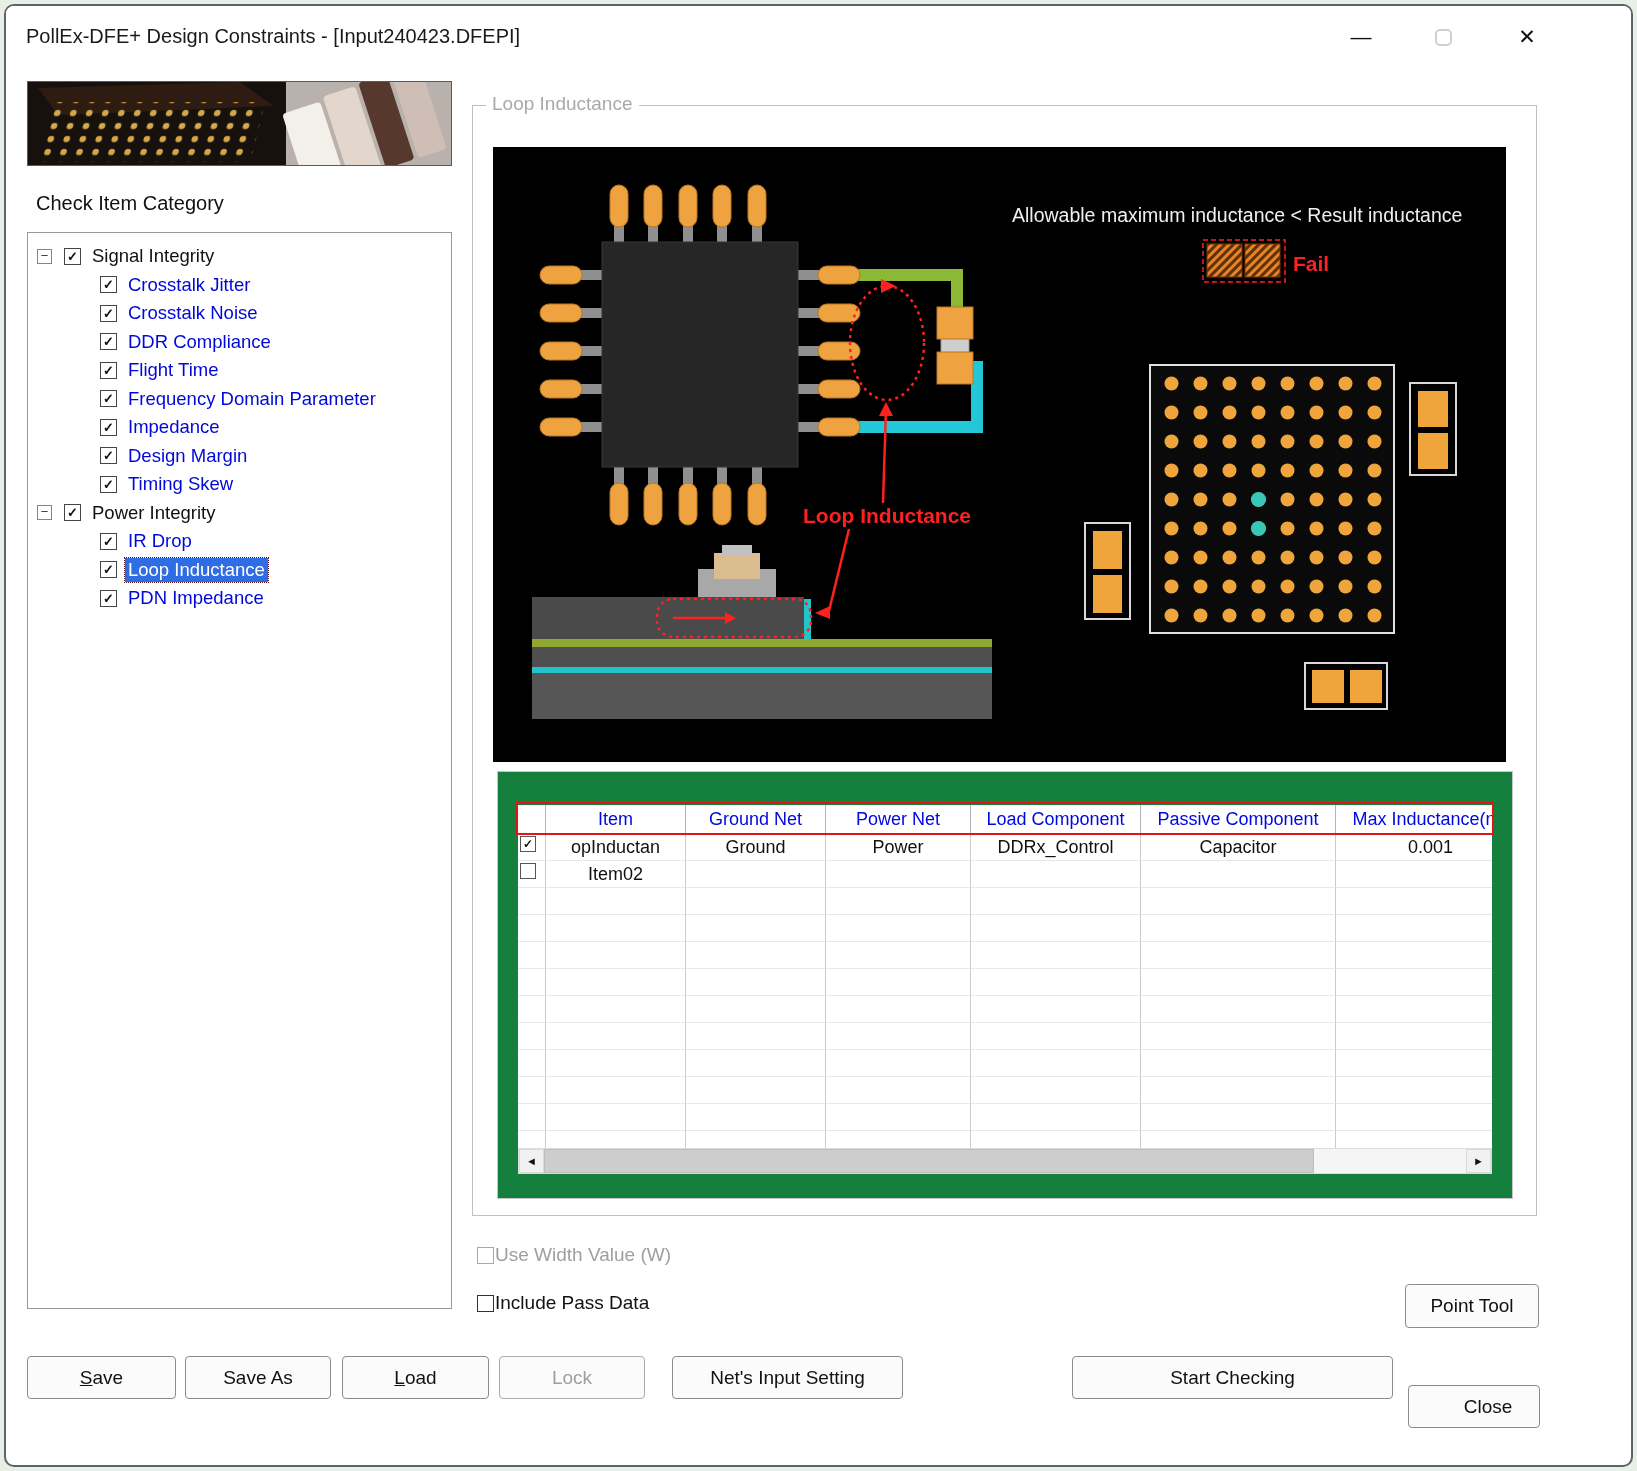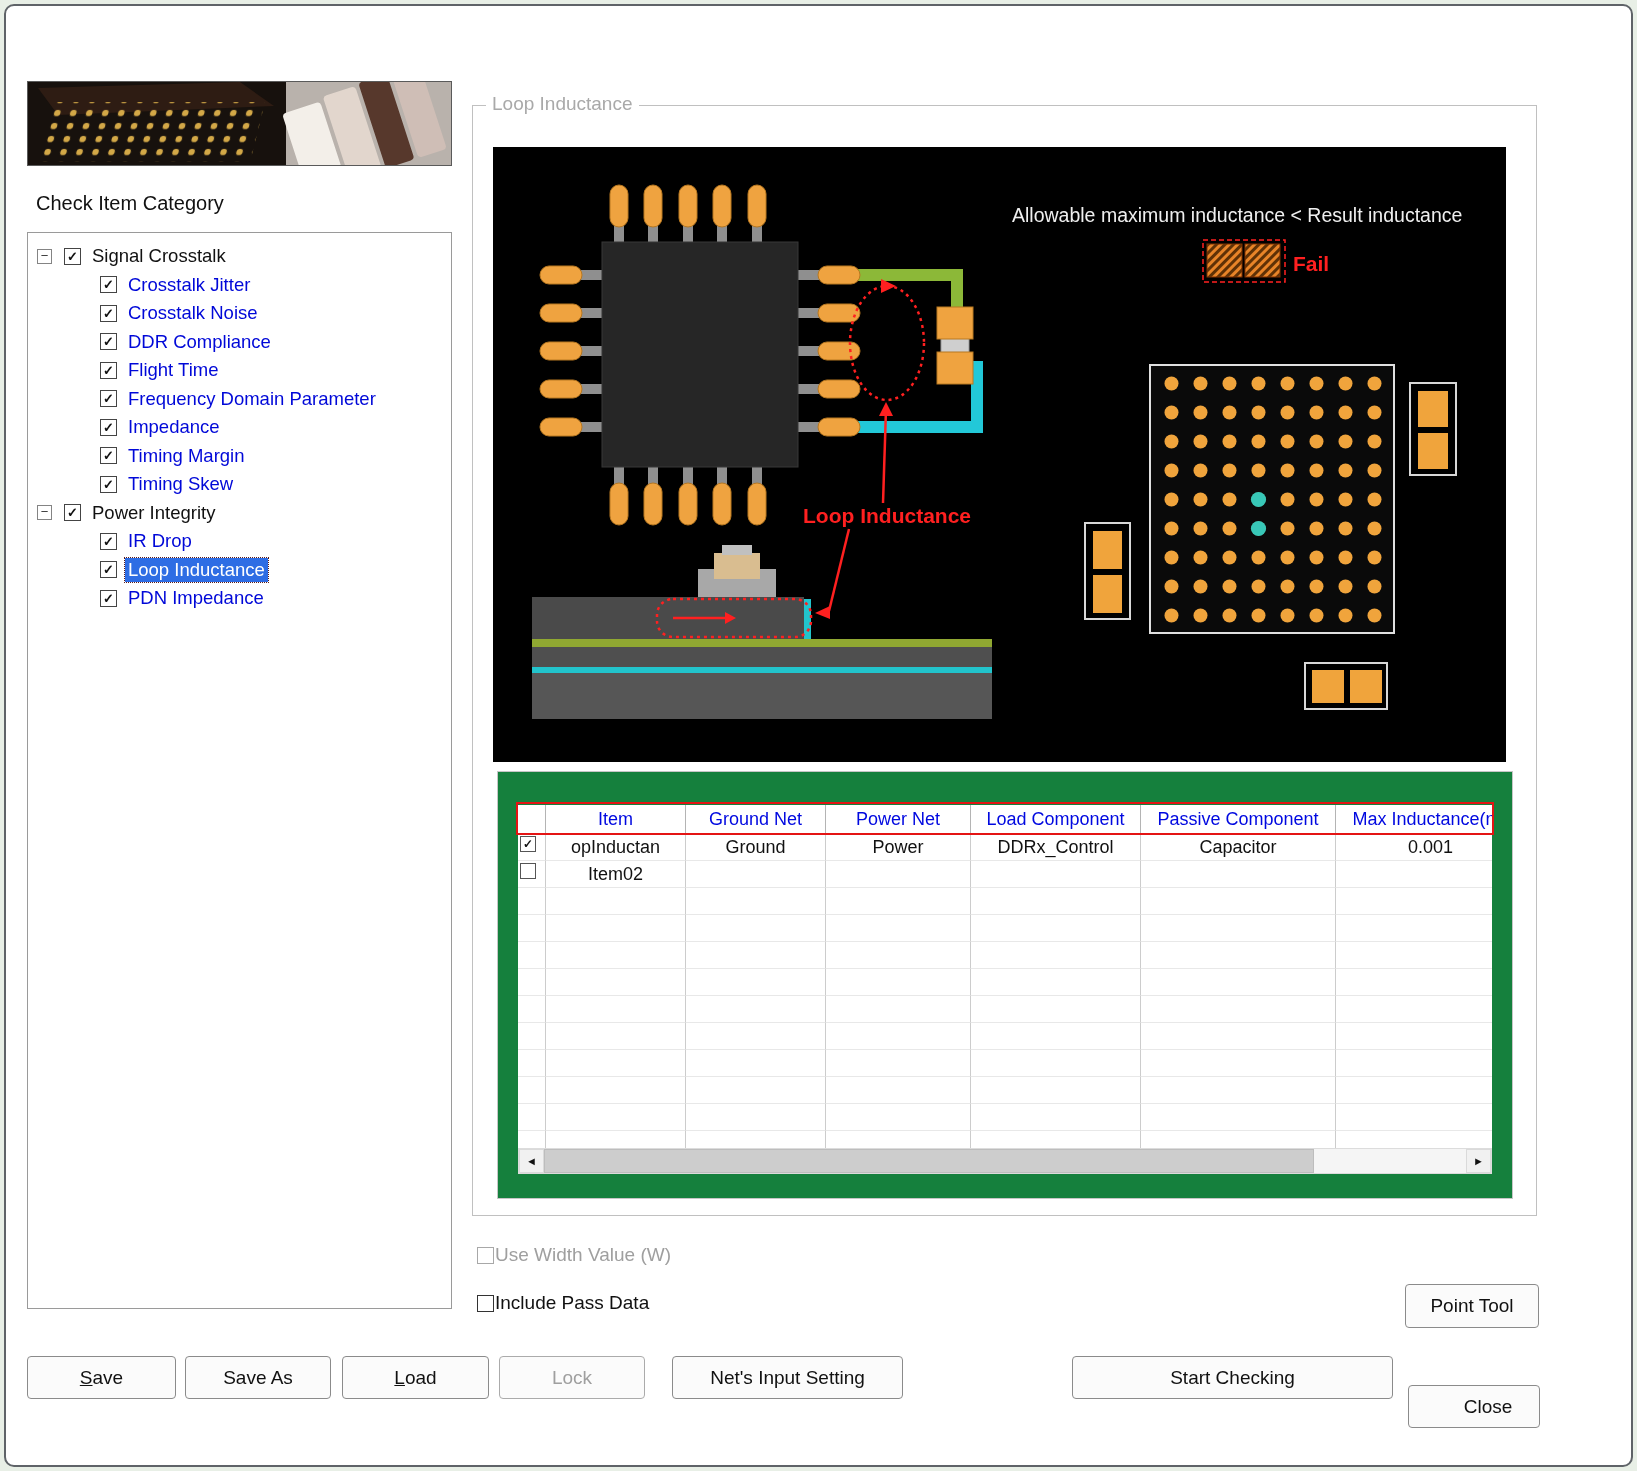--- a/index.html
+++ b/index.html
@@ -81,20 +81,32 @@
   .b-lock { left:493px; top:1350px; width:146px; }
   .b-nets { left:666px; top:1350px; width:231px; }
   .b-start { left:1066px; top:1350px; width:321px; }
   .b-close { left:1402px; top:1379px; width:132px;padding-left:28px; }
 </style>
 </head>
 <body>
 
 <div class="dlg">
 
+  <div class="titlebar">
+    <span class="title">PollEx-DFE+ Design Constraints - [Input240423.DFEPI]</span>
+    <div class="wbtn min">
+        <span>—</span>
+      </div>
+    <div class="wbtn max">
+        <span class="maxglyph"></span>
+      </div>
+    <div class="wbtn close">
+        <span>✕</span>
+      </div>
+  </div>
 
   <div class="thumb">
     <svg width="423" height="83" viewBox="0 0 423 83">
       <defs>
         <pattern id="pins" width="16" height="13" patternUnits="userSpaceOnUse">
           <circle cx="5" cy="5" r="3.2" fill="#d3a847"></circle>
         </pattern>
       </defs>
       <rect width="423" height="83" fill="#b9b2ac"></rect>
       <rect width="258" height="83" fill="#17110d"></rect>
@@ -110,21 +122,21 @@
   </div>
 
   <div class="catlabel">Check Item Category</div>
 
   <div class="treebox">
     <div class="trow parent">
       <span class="exp">−</span>
       <span class="cb">
           <i>✓</i>
         </span>
-      <span class="lbl">Signal Crosstalk</span>
+      <span class="lbl">Signal Integrity</span>
     </div>
     <div class="trow child">
       <span class="cb">
           <i>✓</i>
         </span>
       <span class="lbl">Crosstalk Jitter</span>
     </div>
     <div class="trow child">
       <span class="cb">
           <i>✓</i>
@@ -152,21 +164,21 @@
     <div class="trow child">
       <span class="cb">
           <i>✓</i>
         </span>
       <span class="lbl">Impedance</span>
     </div>
     <div class="trow child">
       <span class="cb">
           <i>✓</i>
         </span>
-      <span class="lbl">Timing Margin</span>
+      <span class="lbl">Design Margin</span>
     </div>
     <div class="trow child">
       <span class="cb">
           <i>✓</i>
         </span>
       <span class="lbl">Timing Skew</span>
     </div>
     <div class="trow parent">
       <span class="exp">−</span>
       <span class="cb">

